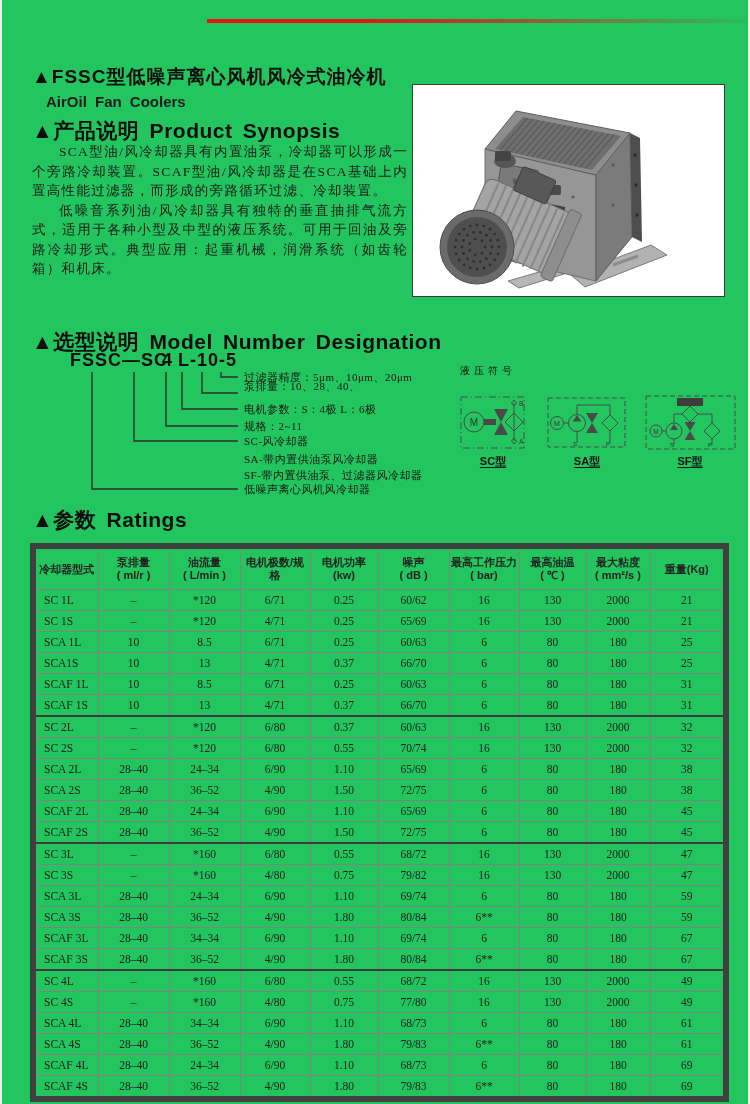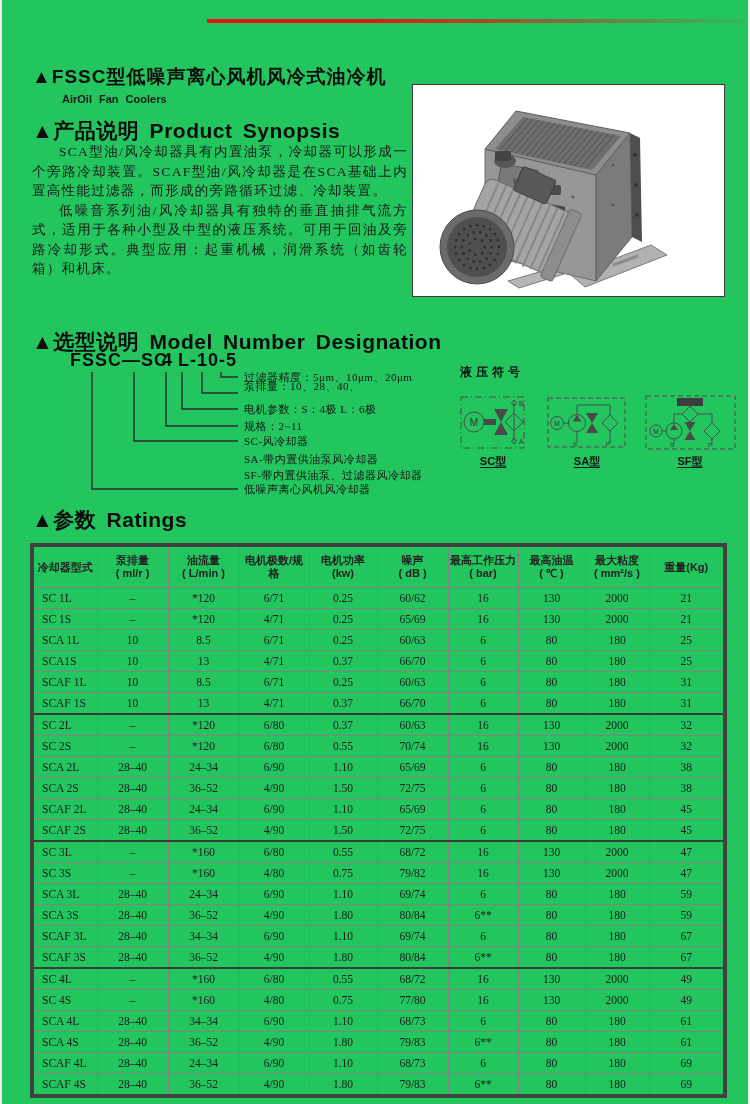--- a/index.html
+++ b/index.html
@@ -4,50 +4,50 @@
 <style>
   html,body{margin:0;padding:0;background:#fff;}
   .page{
     position:relative;width:750px;height:1104px;background:#22c55e;
     font-family:"Liberation Sans",sans-serif;color:#111;overflow:hidden;
     box-sizing:border-box;border-left:2px solid #ececec;border-right:2px solid #ececec;
   }
   .red-line{position:absolute;left:205px;top:19px;width:545px;height:4px;
     background:linear-gradient(90deg,#e41414 0%,#e41414 28%,rgba(228,20,20,0.04) 100%);}
   .doc-title{position:absolute;left:30px;top:64px;font-size:19px;font-weight:bold;letter-spacing:1px;color:#0d0d0d;}
-  .doc-subtitle{position:absolute;left:60px;top:93px;font-size:11px;font-weight:bold;color:#1c1c1c;word-spacing:4px;}
+  .doc-subtitle{position:absolute;left:44px;top:93px;font-size:15px;font-weight:bold;color:#1c1c1c;word-spacing:4px;}
   .sec-heading{position:absolute;font-size:21px;font-weight:bold;color:#0d0d0d;letter-spacing:0.5px;word-spacing:4px;}
   #synopsis-heading{left:30px;top:117px;}
   #designation-heading{left:30px;top:328px;}
   #ratings-heading{left:30px;top:506px;}
   .synopsis-text{position:absolute;left:30px;top:142px;width:376px;
     font-family:"Liberation Serif",serif;font-size:13.5px;line-height:19.5px;
     color:#191919;text-align:justify;letter-spacing:1.3px;}
   .synopsis-text p{margin:0;text-indent:2em;}
   .photo-frame{position:absolute;left:410px;top:84px;width:311px;height:211px;
     border:1px solid #3a3a3a;background:#fff;}
   
   .designation{position:absolute;left:60px;top:350px;width:420px;height:152px;}
   .code-part{position:absolute;top:0;font-size:18px;font-weight:bold;letter-spacing:1px;color:#0d0d0d;white-space:pre;}
   .tree-lines{position:absolute;left:0;top:0;}
   .tree-label{position:absolute;left:182px;font-family:"Liberation Serif",serif;
     font-size:11px;font-weight:normal;color:#151515;white-space:nowrap;letter-spacing:0.5px;line-height:16px;}
   
   .hyd-heading{position:absolute;left:458px;top:364px;font-family:"Liberation Serif",serif;
-    font-size:12px;font-weight:bold;letter-spacing:4px;color:#111;text-align:right;}
+    font-size:10px;font-weight:normal;letter-spacing:4px;color:#111;text-align:right;}
   .sym{position:absolute;}
   .sym-label{position:absolute;top:454px;width:48px;text-align:center;font-size:11px;
     font-weight:bold;color:#151515;text-decoration:underline;text-underline-offset:2px;}
   .sym-stroke{stroke:#4a4a4a;fill:none;stroke-width:1;}
   .sym-fill{fill:#4a4a4a;stroke:none;}
   .sym-text{font-family:"Liberation Sans",sans-serif;fill:#333;}
   
   .ratings-table{position:absolute;left:28px;top:543px;width:693px;
     border-collapse:collapse;table-layout:fixed;
-    font-family:"Liberation Serif",serif;color:#1c1c1c;border:4px solid #404040;}
+    font-family:"Liberation Serif",serif;color:#1c1c1c;border:6px solid #404040;}
   .ratings-table th,.ratings-table td{border:1px solid #828282;overflow:hidden;}
   .ratings-table thead th{height:40px;font-family:"Liberation Sans",sans-serif;
     font-size:11px;font-weight:bold;color:#222;line-height:13px;text-align:center;padding:0;}
   .ratings-table td{height:20px;font-size:11.5px;text-align:center;padding:0;}
   .ratings-table td.model{text-align:left;padding-left:8px;}
   .ratings-table tr.group-start td{border-top:2px solid #3c3c3c;}
 </style>
 </head>
 <body>
 

